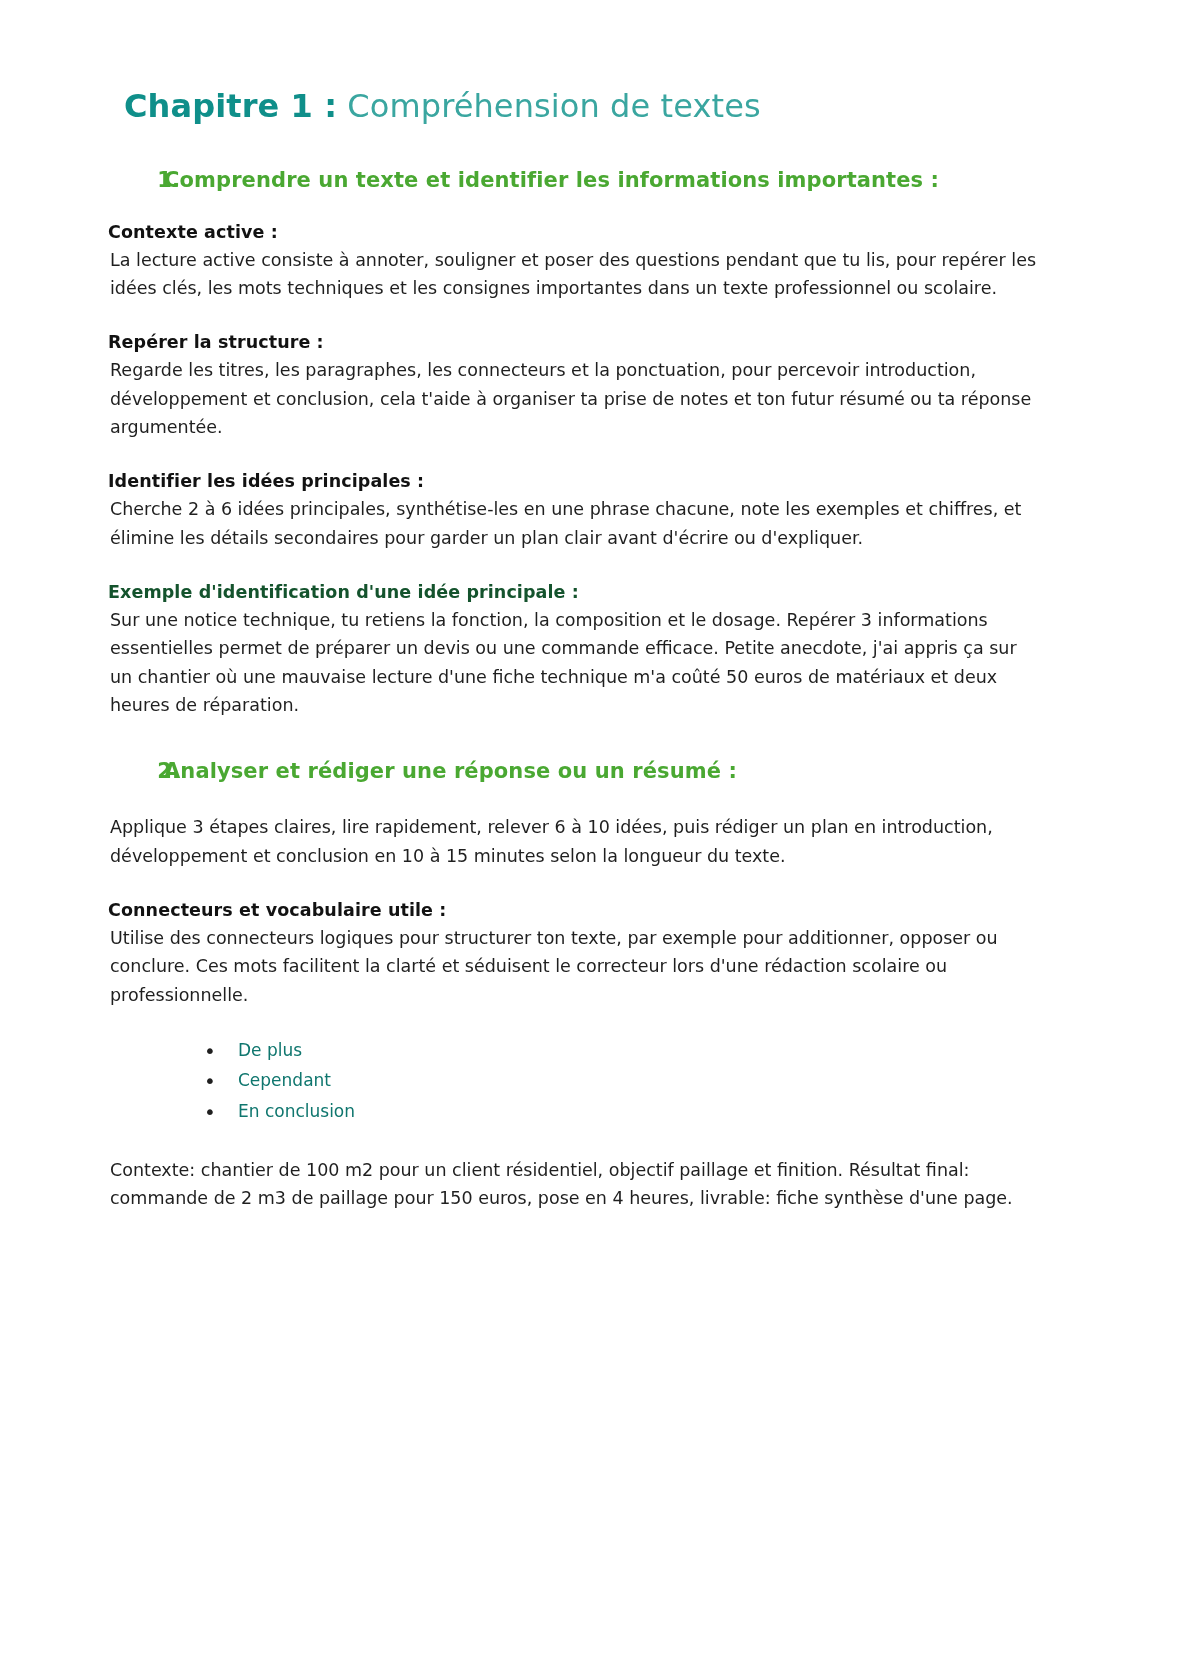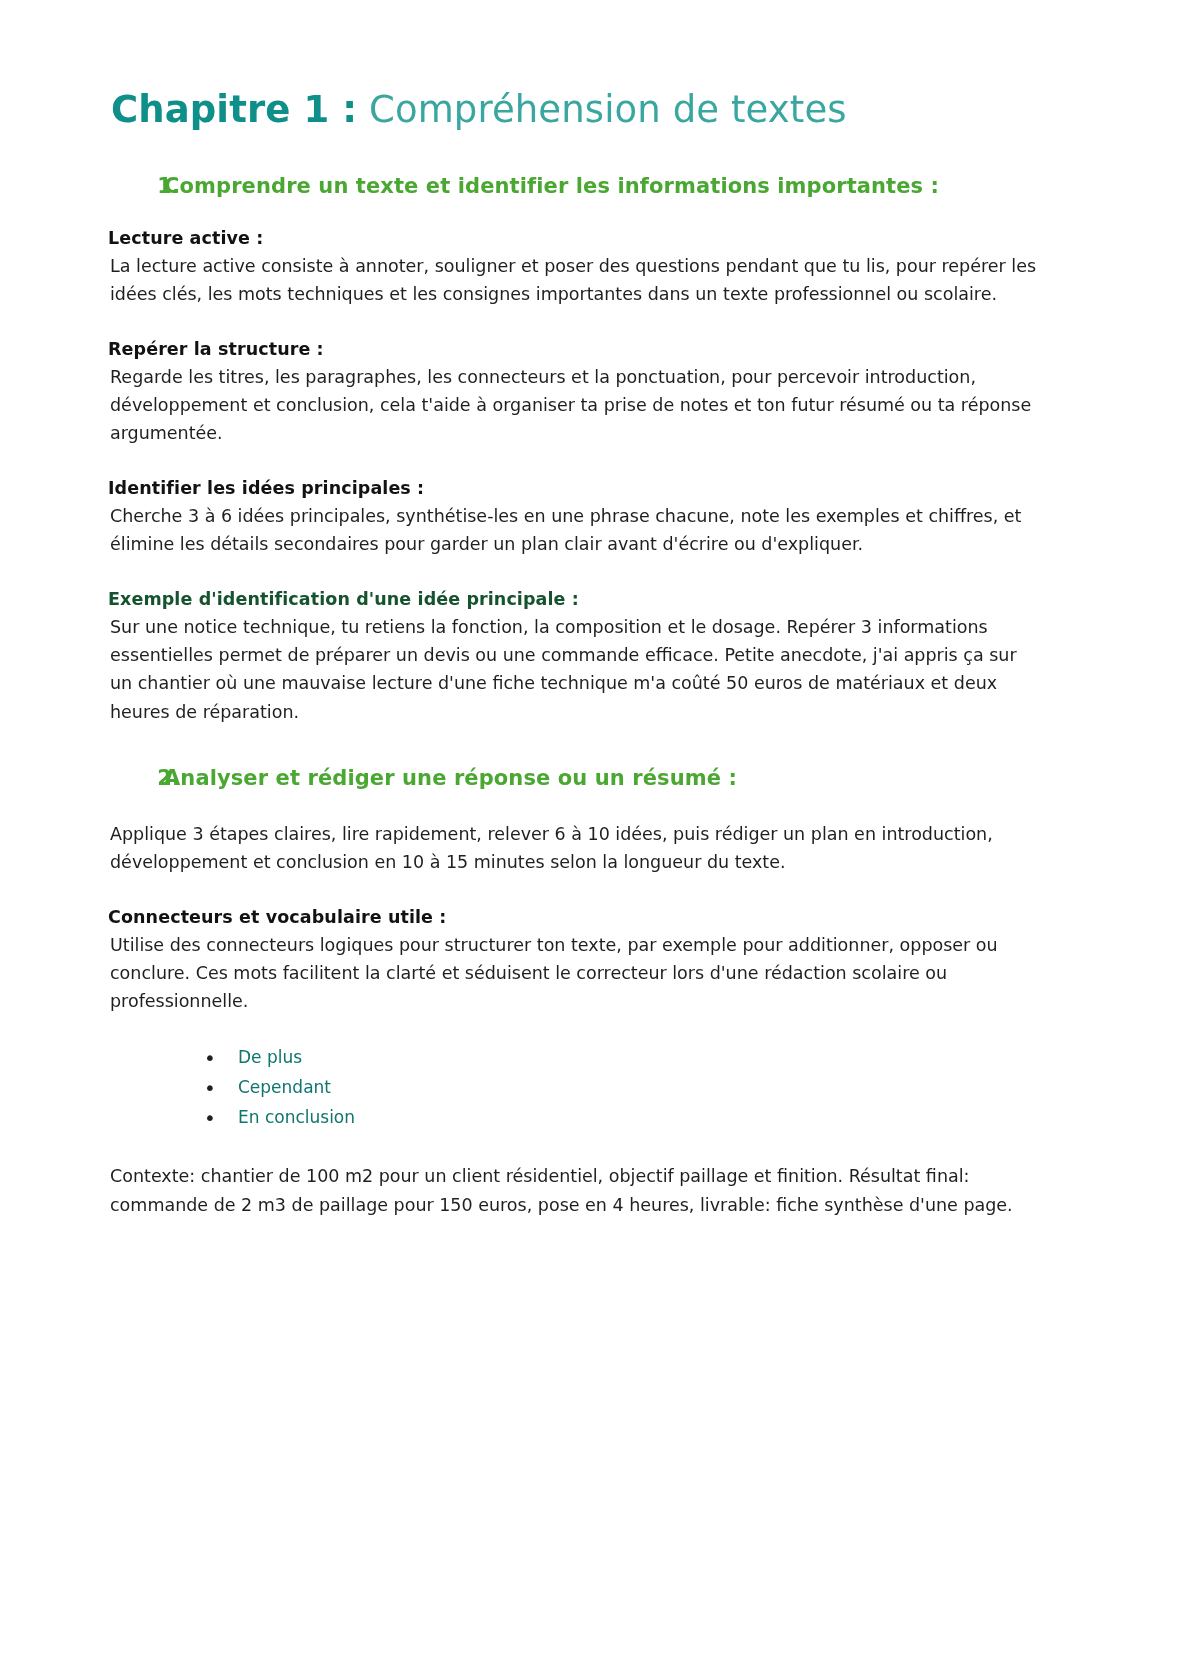--- a/index.html
+++ b/index.html
@@ -15,23 +15,23 @@
   }
   .page {
     width: 1200px;
     min-height: 1670px;
     box-sizing: border-box;
     padding: 72px 108px 60px 108px;
     background: #ffffff;
     position: relative;
   }
   .doc-title {
-    font-size: 37px;
+    font-size: 32px;
     line-height: 1.3;
-    margin: 14px 0 0 3px;
+    margin: 14px 0 0 16px;
     font-weight: 400;
     color: #3aa6a0;
     letter-spacing: 0.1px;
   }
   .doc-title .chapter-label {
     font-weight: 700;
     color: #0f8f8a;
   }
   .section-heading {
     color: #4aa832;
@@ -100,32 +100,32 @@
 
   <h1 class="doc-title">
     <span class="chapter-label">Chapitre 1 :</span><span> Compréhension de textes</span>
   </h1>
 
   <h2 class="section-heading">
     <span class="num">1.</span><span class="stxt">Comprendre un texte et identifier les informations importantes :</span>
   </h2>
 
   <div class="block">
-    <div class="block-title">Lecture active :</div>
+    <div class="block-title">Contexte active :</div>
     <p class="block-body">La lecture active consiste à annoter, souligner et poser des questions pendant que tu lis, pour repérer les idées clés, les mots techniques et les consignes importantes dans un texte professionnel ou scolaire.</p>
   </div>
 
   <div class="block">
     <div class="block-title">Repérer la structure :</div>
     <p class="block-body">Regarde les titres, les paragraphes, les connecteurs et la ponctuation, pour percevoir introduction, développement et conclusion, cela t'aide à organiser ta prise de notes et ton futur résumé ou ta réponse argumentée.</p>
   </div>
 
   <div class="block">
     <div class="block-title">Identifier les idées principales :</div>
-    <p class="block-body">Cherche 3 à 6 idées principales, synthétise-les en une phrase chacune, note les exemples et chiffres, et élimine les détails secondaires pour garder un plan clair avant d'écrire ou d'expliquer.</p>
+    <p class="block-body">Cherche 2 à 6 idées principales, synthétise-les en une phrase chacune, note les exemples et chiffres, et élimine les détails secondaires pour garder un plan clair avant d'écrire ou d'expliquer.</p>
   </div>
 
   <div class="block">
     <div class="block-title accent">Exemple d'identification d'une idée principale :</div>
     <p class="block-body">Sur une notice technique, tu retiens la fonction, la composition et le dosage. Repérer 3 informations essentielles permet de préparer un devis ou une commande efficace. Petite anecdote, j'ai appris ça sur un chantier où une mauvaise lecture d'une fiche technique m'a coûté 50 euros de matériaux et deux heures de réparation.</p>
   </div>
 
   <h2 class="section-heading">
     <span class="num">2.</span><span class="stxt">Analyser et rédiger une réponse ou un résumé :</span>
   </h2>

